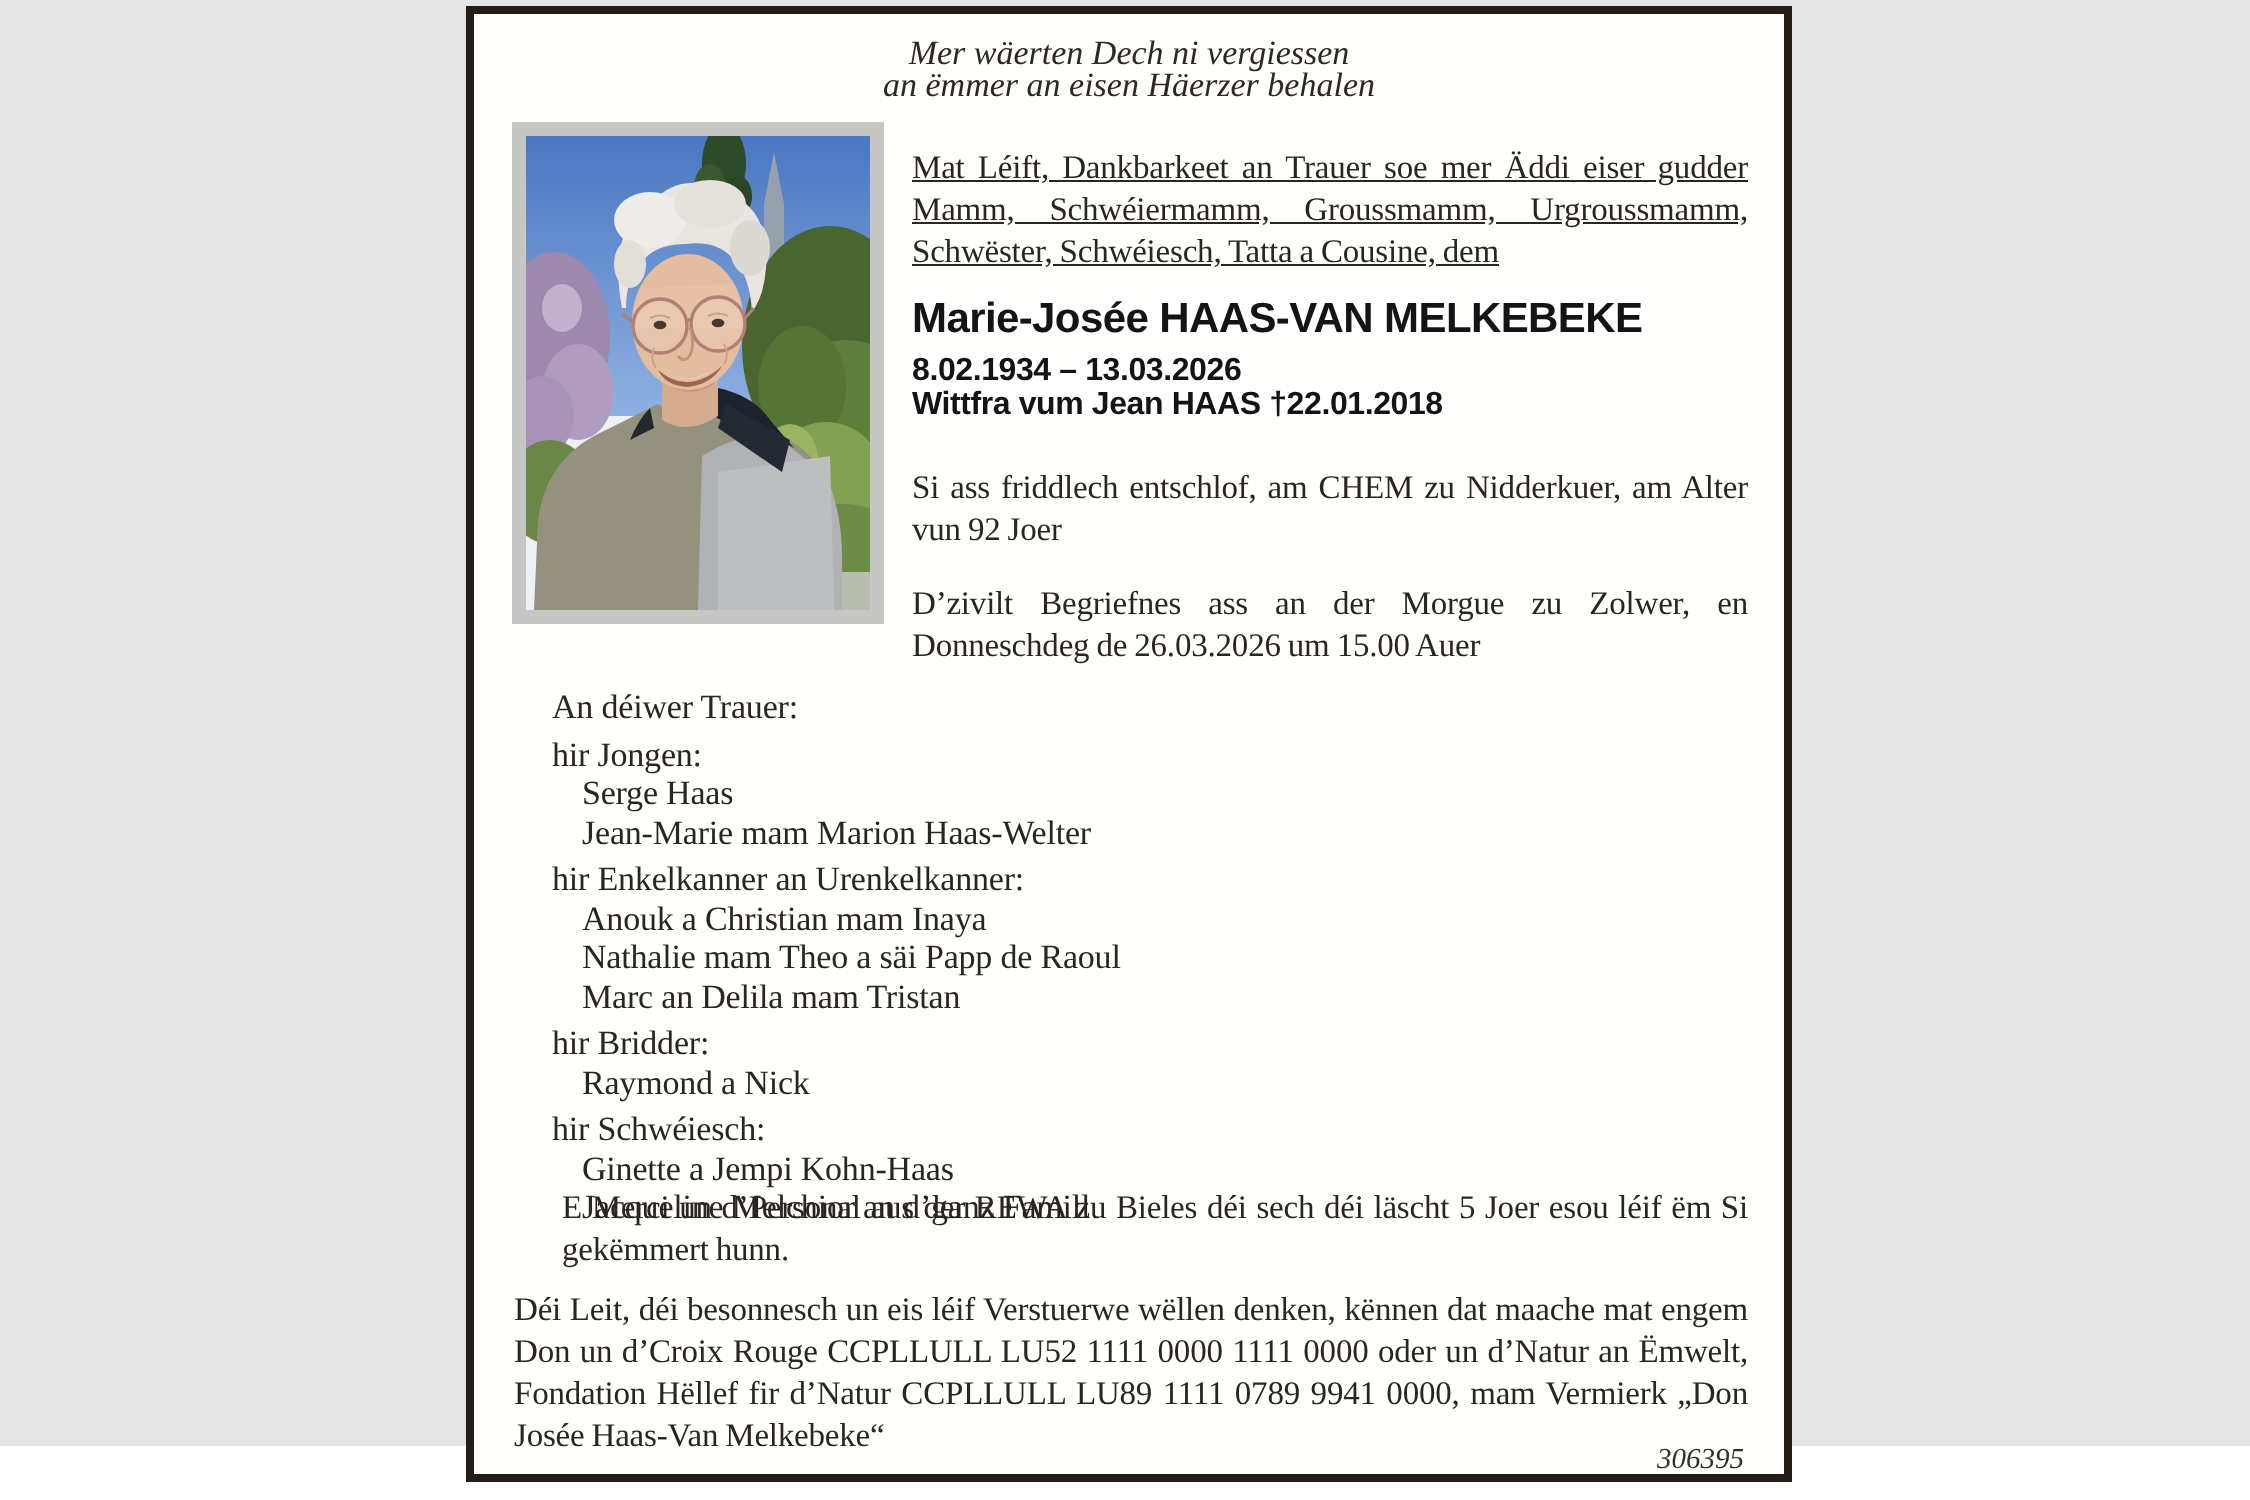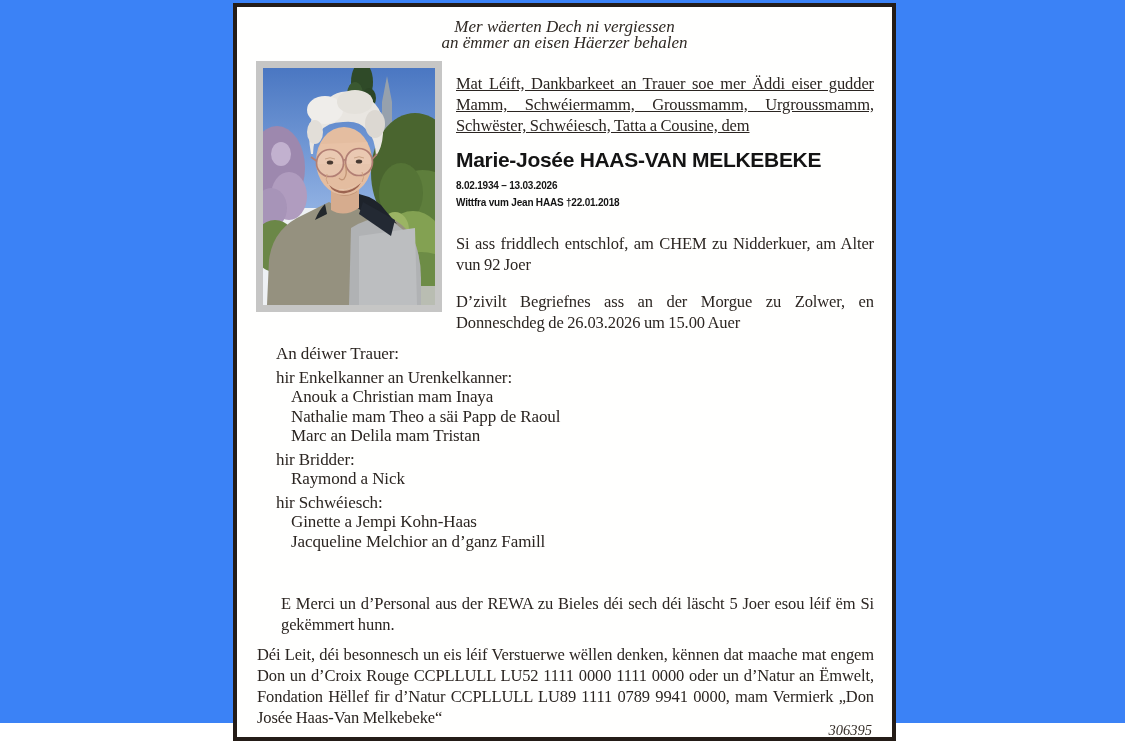--- a/index.html
+++ b/index.html
@@ -3,21 +3,21 @@
 <meta charset="utf-8">
 <style>
   * { margin: 0; padding: 0; box-sizing: border-box; }
   html, body {
     width: 1125px; height: 750px;
     background: #ffffff;
     font-family: "Liberation Serif", serif;
     color: #2b2521;
     overflow: hidden;
   }
-  .stage { position: relative; width: 1125px; height: 723px; background:#3b82f6; }
+  .stage { position: relative; width: 1125px; height: 723px; background:#e5e5e5; }
 
   .card {
     position: absolute;
     left: 233px; top: 3px;
     width: 663px; height: 738px;
     border: 4px solid #241c17;
     background: #fffffe;
   }
 
   .motto {
@@ -61,21 +61,21 @@
     color: #141414;
   }
   .deceased-name {
     font-size: 21px;
     font-weight: bold;
     letter-spacing: -0.3px;
     white-space: nowrap;
   }
   .dates {
     margin-top: 6px;
-    font-size: 10px;
+    font-size: 16px;
     font-weight: bold;
     line-height: 16.5px;
     letter-spacing: -0.2px;
   }
   .para-death   { position: absolute; top: 226px; width: 418px; }
   .para-funeral { position: absolute; top: 284px; width: 418px; }
 
   .family {
     position: absolute;
     left: 39px; top: 337px;
@@ -202,20 +202,25 @@
         </div>
       </div>
 
       <p class="serif-just para-death">Si ass friddlech entschlof, am CHEM zu Nidderkuer, am Alter vun 92 Joer</p>
       <p class="serif-just para-funeral">D’zivilt Begriefnes ass an der Morgue zu Zolwer, en Donneschdeg de 26.03.2026 um 15.00 Auer</p>
     </div>
 
     <div class="family">
       <div class="family-intro">An déiwer Trauer:</div>
 
+      <div class="family-group">
+        <div>hir Jongen:</div>
+        <div class="family-member">Serge Haas</div>
+        <div class="family-member">Jean-Marie mam Marion Haas-Welter</div>
+      </div>
 
       <div class="family-group">
         <div>hir Enkelkanner an Urenkelkanner:</div>
         <div class="family-member">Anouk a Christian mam Inaya</div>
         <div class="family-member">Nathalie mam Theo a säi Papp de Raoul</div>
         <div class="family-member">Marc an Delila mam Tristan</div>
       </div>
 
       <div class="family-group">
         <div>hir Bridder:</div>

